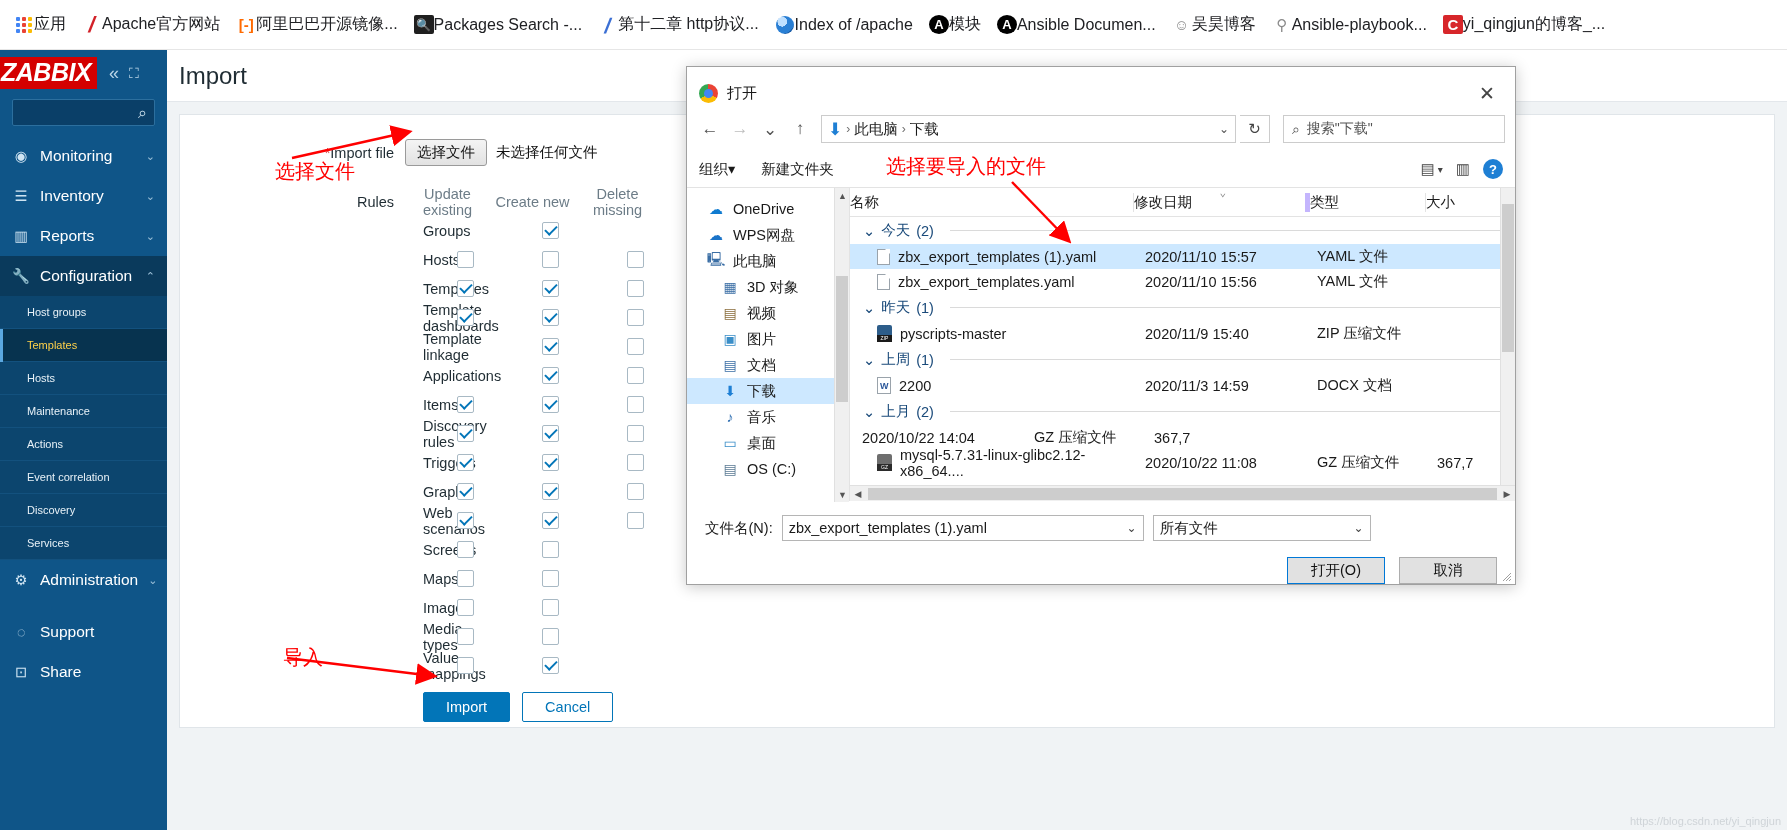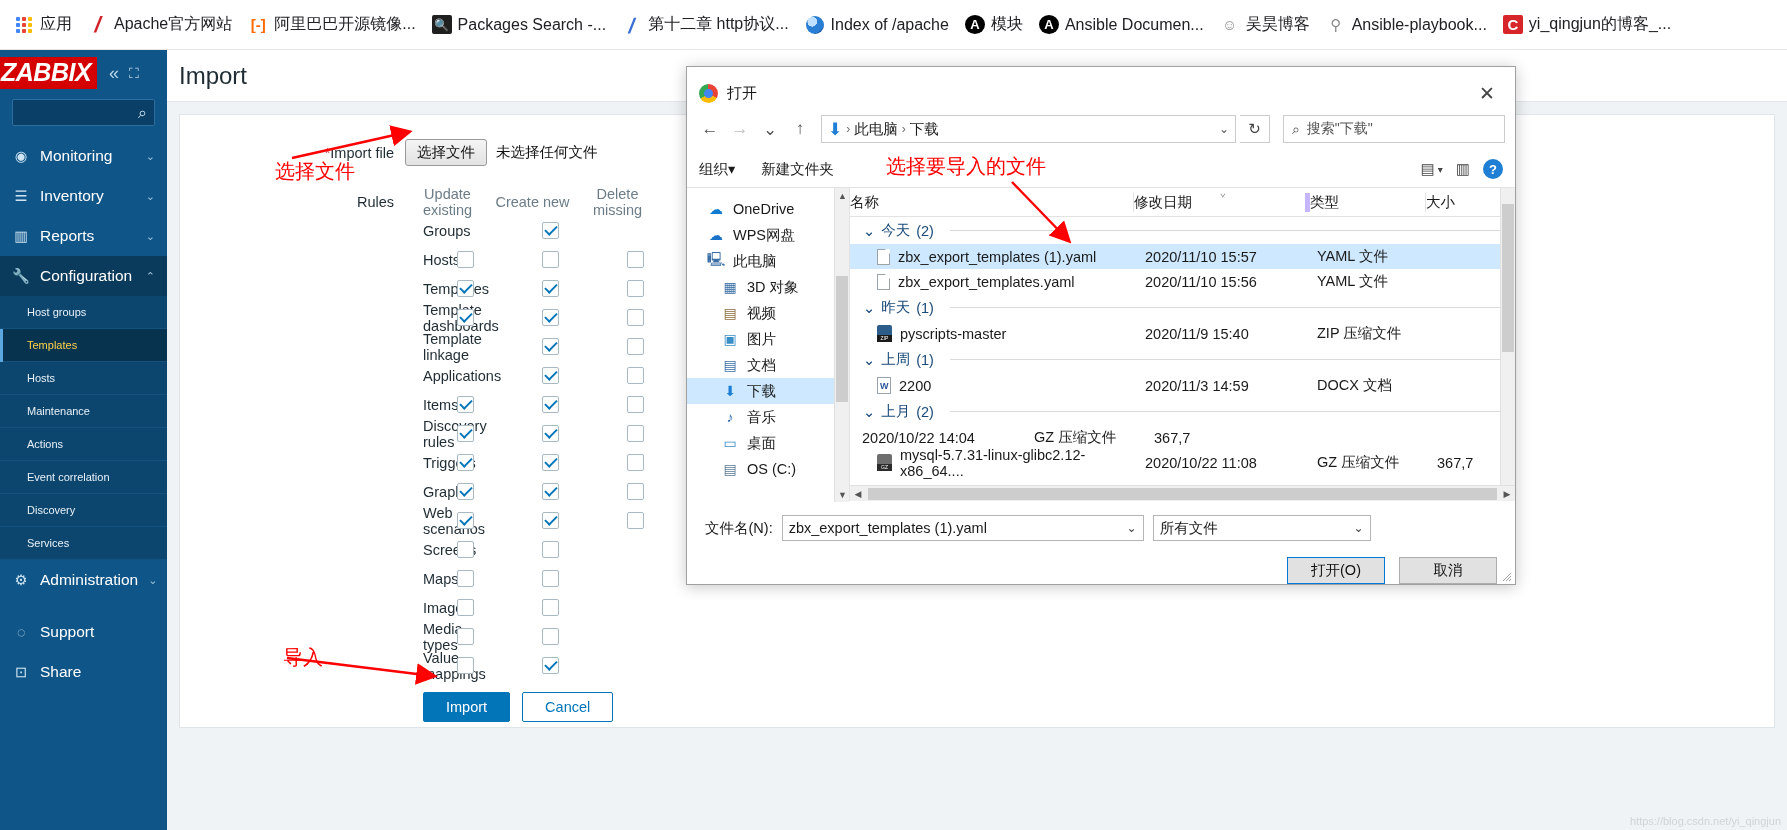--- a/index.html
+++ b/index.html
@@ -12,21 +12,21 @@
   }
   #root { position: relative; width: 1787px; height: 830px; background:#fff; }
 
   
   .bookmarks-bar {
     position:absolute; left:0; top:0; width:1787px; height:50px;
     background:#ffffff; display:flex; align-items:center;
     padding-left:6px; border-bottom:1px solid #e6e6e6;
   }
   .bm {
-    display:flex; align-items:center; gap:6px;
+    display:flex; align-items:center; 
     padding:3px 8px; font-size:16px; color:#202124;
     white-space:nowrap; cursor:pointer; border-radius:4px;
   }
   .bm-ico {
     width:20px; height:20px; flex:0 0 20px;
     display:flex; align-items:center; justify-content:center;
     font-size:13px; line-height:1; border-radius:3px;
   }
   .ic-apps { display:grid; grid-template-columns:repeat(3,4px); grid-template-rows:repeat(3,4px); gap:2px; }
   .ic-apps i { display:block; width:4px; height:4px; background:#f9ab00; border-radius:1px; }

